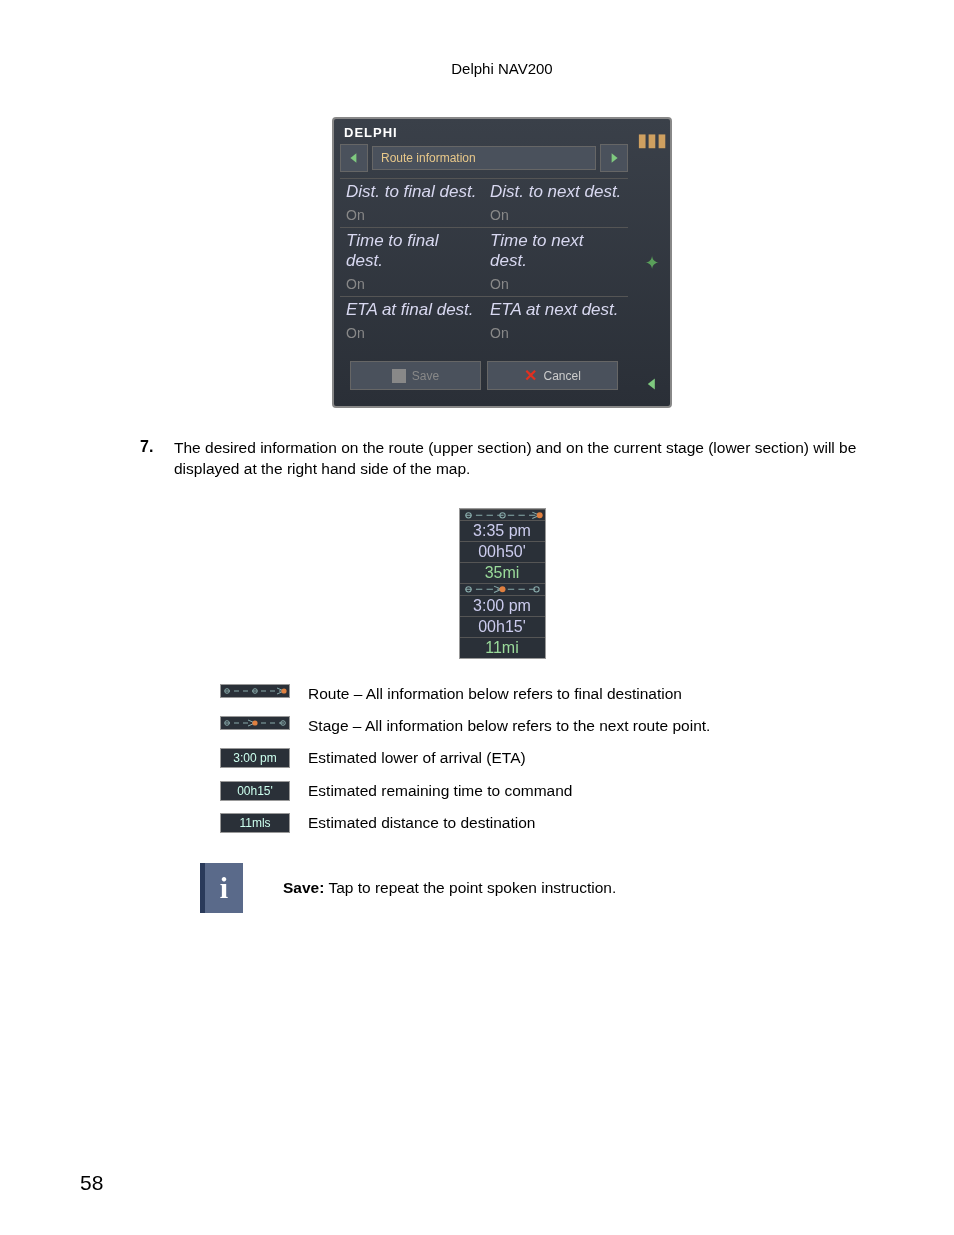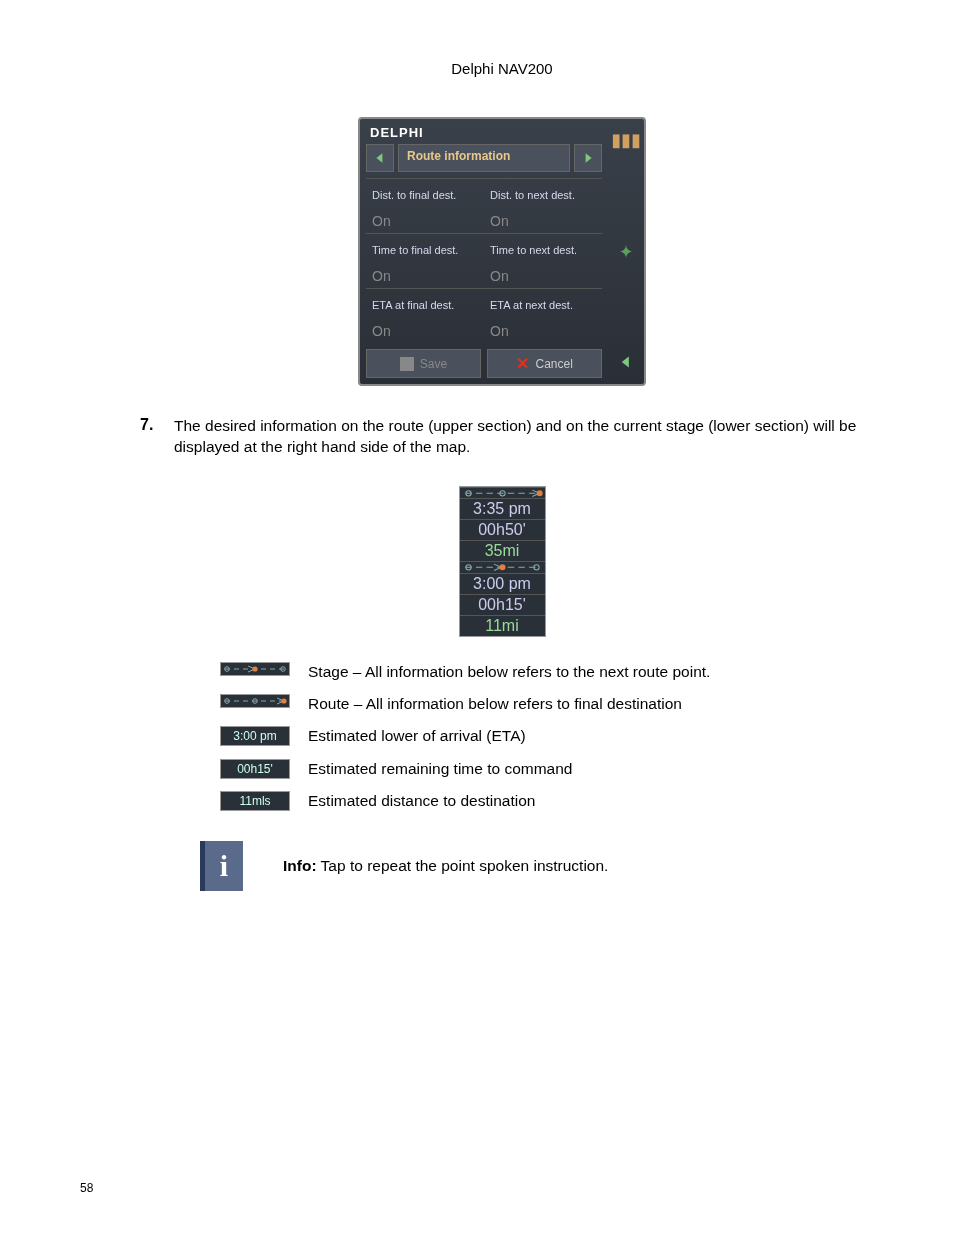--- a/index.html
+++ b/index.html
@@ -13,21 +13,21 @@
   .page {
     padding: 60px 80px 40px 130px;
   }
   .header {
     font-size: 15px;
     margin-bottom: 40px;
     text-align: center;
   }
   .device-figure {
     margin: 0 auto 30px auto;
-    width: 288px;
+    width: 340px;
   }
   .device {
     background: linear-gradient(#3a4049, #2a2f37);
     border: 2px solid #888;
     border-radius: 4px;
     display: flex;
     font-family: Verdana, sans-serif;
     font-size: 12px;
     color: #ccc;
   }
@@ -42,23 +42,23 @@
   }
   .logo {
     color: #fff;
     font-weight: bold;
     letter-spacing: 1px;
     padding: 6px 10px 4px 10px;
     font-size: 13px;
   }
   .titlebar {
     display: flex;
+    align-items: center;
     margin: 0 6px 6px 6px;
     gap: 4px;
-    font-weight: bold;
   }
   .arrow-btn {
     width: 26px; height: 26px;
     background: #4a515c;
     border: 1px solid #666;
     display: flex; align-items: center; justify-content: center;
     color: #7fc97f;
   }
   .titlebar-text {
     flex: 1;
@@ -67,33 +67,34 @@
     padding: 4px 8px;
     color: #e8c88a;
   }
   .grid2 {
     display: grid;
     grid-template-columns: 1fr 1fr;
     margin: 0 6px;
   }
   .cell-label {
     color: #d8d8f0;
-    padding: 10px 6px;
-    font-size: 11px;
+    padding: 3px 6px;
+    font-size: 17px;
     border-top: 1px solid #555;
+    font-style: italic;
   }
   .cell-value {
     color: #888;
     padding: 2px 6px 4px 6px;
     font-size: 14px;
   }
   .btnrow {
     display: flex;
     gap: 6px;
-    margin: 6px;
+    margin: 16px;
   }
   .btn {
     flex: 1;
     background: #4a515c;
     border: 1px solid #666;
     padding: 4px;
     display: flex;
     align-items: center;
     justify-content: center;
     gap: 6px;
@@ -151,21 +152,21 @@
     color:#fff;
     font-family: Georgia, serif;
     font-size: 30px;
     font-weight:bold;
     display:flex; align-items:center; justify-content:center;
   }
   .pagenum {
     position: absolute;
     left: 80px;
     bottom: 40px;
-    font-size: 12px;
+    font-size: 21px;
   }
   .relwrap { position: relative; min-height: 1235px; }
   svg.route-svg { width:100%; height:100%; display:block; }
 </style>
 </head>
 <body>
 <div class="relwrap">
 <div class="page">
 
 <div class="header">Delphi NAV200</div>
@@ -257,55 +258,55 @@
   <div class="row">00h15'</div>
   <div class="row green">11mi</div>
 </div>
 
 <div class="legend">
   <div class="legend-row">
     <div class="legend-box hdr">
       <svg class="route-svg" viewBox="0 0 68 12">
         <line x1="4" y1="6" x2="64" y2="6" stroke="#8aa" stroke-width="1" stroke-dasharray="5 4"></line>
         <circle cx="6" cy="6" r="2.3" fill="none" stroke="#8aa"></circle>
+        <circle cx="34" cy="6" r="2.3" fill="none" stroke="#8aa"></circle>
+        <path d="M56 3 L63 6 L56 9" fill="none" stroke="#8aa"></path>
+        <circle cx="63" cy="6" r="2.6" fill="#e08040"></circle>
+      </svg>
+    </div>
+    <div class="legend-text">Route – All information below refers to final destination</div>
+  </div>
+  <div class="legend-row">
+    <div class="legend-box hdr">
+      <svg class="route-svg" viewBox="0 0 68 12">
+        <line x1="4" y1="6" x2="64" y2="6" stroke="#8aa" stroke-width="1" stroke-dasharray="5 4"></line>
+        <circle cx="6" cy="6" r="2.3" fill="none" stroke="#8aa"></circle>
         <path d="M27 3 L34 6 L27 9" fill="none" stroke="#8aa"></path>
         <circle cx="34" cy="6" r="2.6" fill="#e08040"></circle>
         <circle cx="62" cy="6" r="2.3" fill="none" stroke="#8aa"></circle>
       </svg>
     </div>
     <div class="legend-text">Stage – All information below refers to the next route point.</div>
   </div>
   <div class="legend-row">
-    <div class="legend-box hdr">
-      <svg class="route-svg" viewBox="0 0 68 12">
-        <line x1="4" y1="6" x2="64" y2="6" stroke="#8aa" stroke-width="1" stroke-dasharray="5 4"></line>
-        <circle cx="6" cy="6" r="2.3" fill="none" stroke="#8aa"></circle>
-        <circle cx="34" cy="6" r="2.3" fill="none" stroke="#8aa"></circle>
-        <path d="M56 3 L63 6 L56 9" fill="none" stroke="#8aa"></path>
-        <circle cx="63" cy="6" r="2.6" fill="#e08040"></circle>
-      </svg>
-    </div>
-    <div class="legend-text">Route – All information below refers to final destination</div>
-  </div>
-  <div class="legend-row">
     <div class="legend-box">3:00 pm</div>
     <div class="legend-text">Estimated lower of arrival (ETA)</div>
   </div>
   <div class="legend-row">
     <div class="legend-box">00h15'</div>
     <div class="legend-text">Estimated remaining time to command</div>
   </div>
   <div class="legend-row">
     <div class="legend-box">11mls</div>
     <div class="legend-text">Estimated distance to destination</div>
   </div>
 </div>
 
 <div class="info-note">
   <div class="i-icon">i</div>
   <div class="legend-text">
-    <b>Info:</b><span> Tap to repeat the point spoken instruction.</span>
+    <b>Save:</b><span> Tap to repeat the point spoken instruction.</span>
   </div>
 </div>
 
 </div>
 <div class="pagenum">58</div>
 </div>
 
 </body></html>

